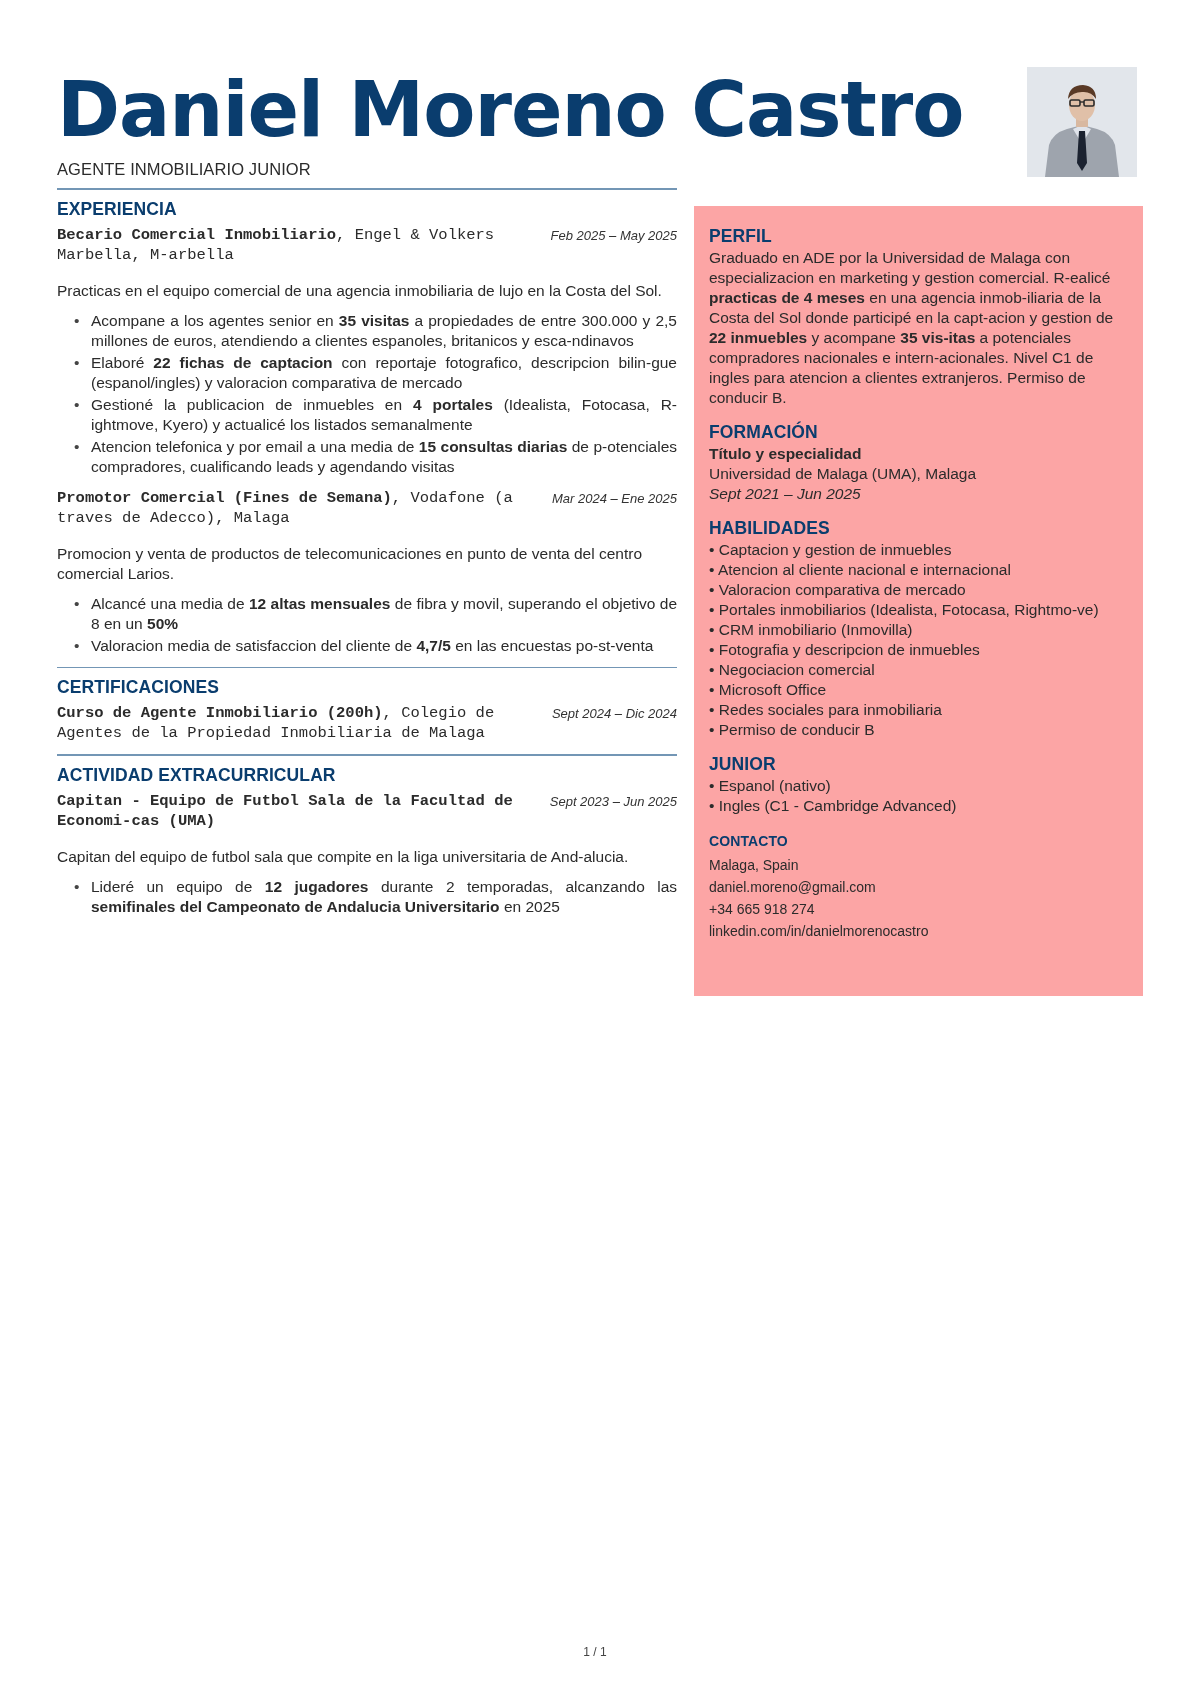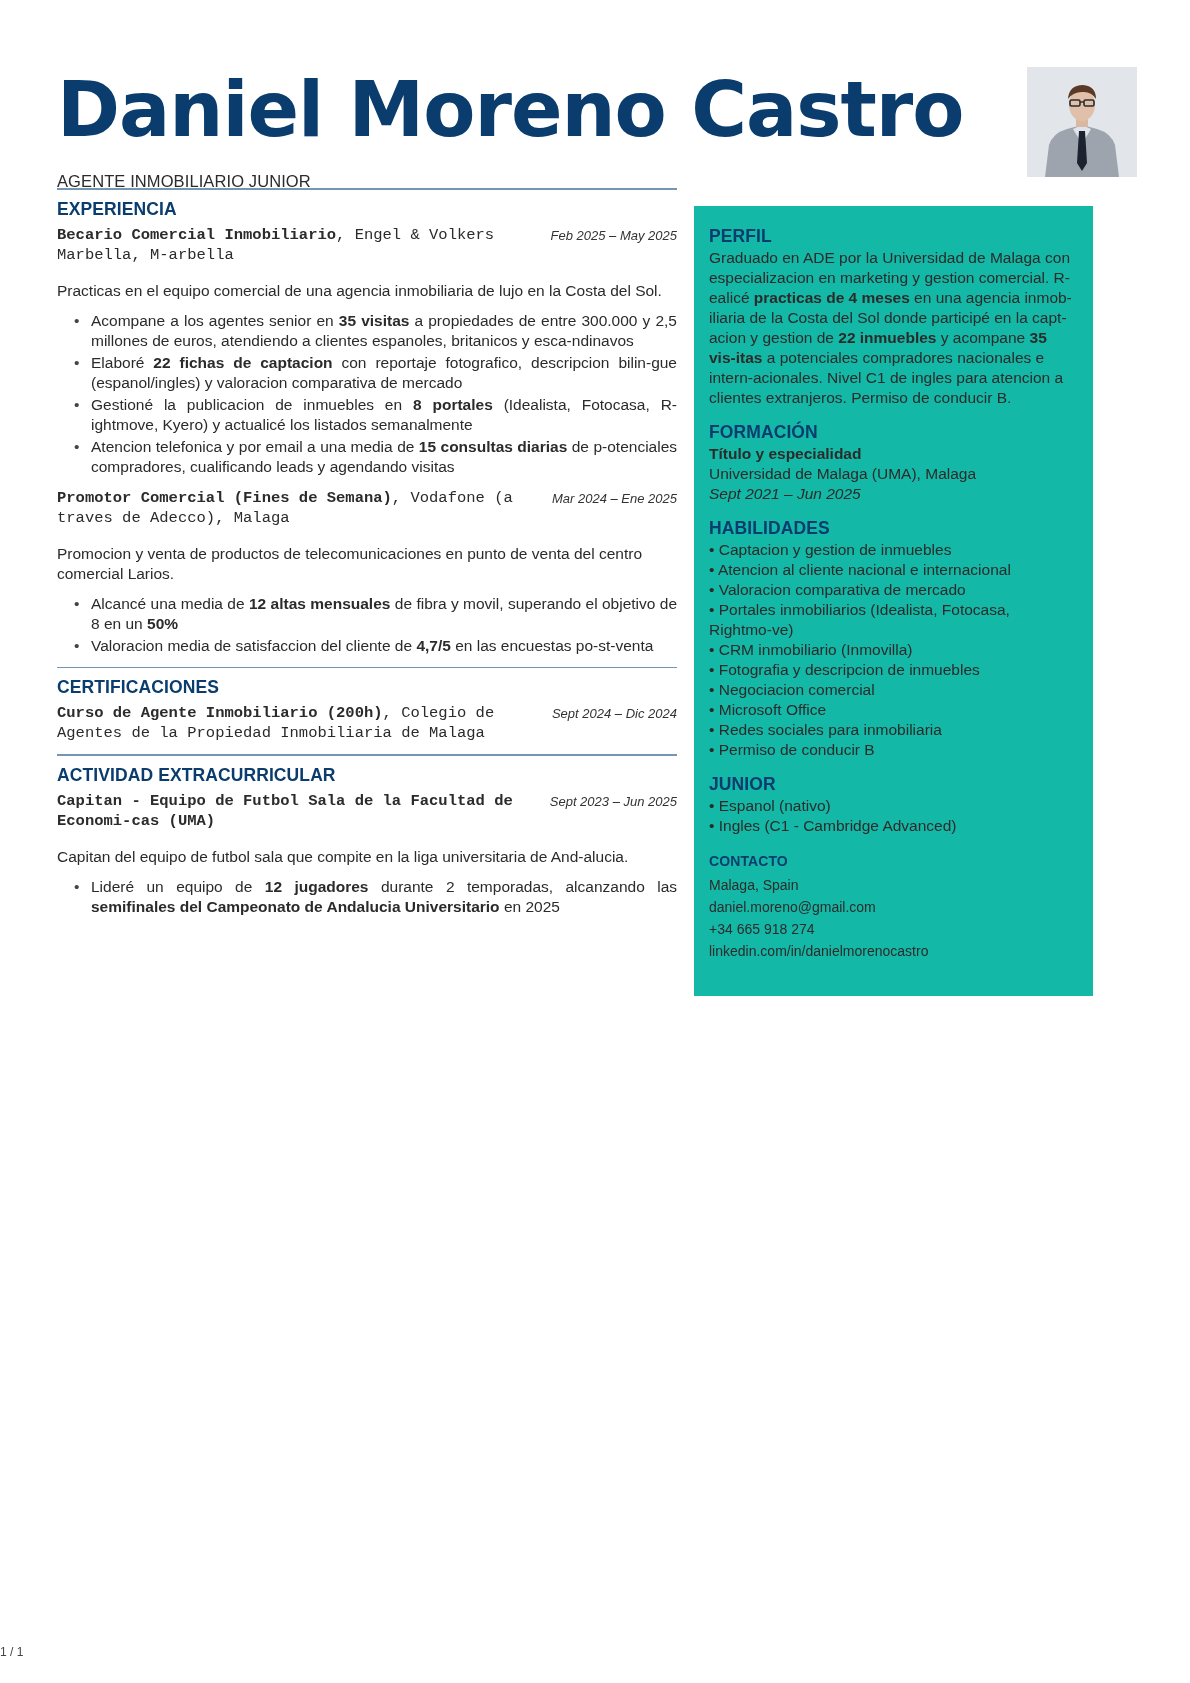--- a/index.html
+++ b/index.html
@@ -9,21 +9,21 @@
     color: #2b2b2b;
   }
   .name {
     position: absolute; left: 57px; top: 72px;
     font-family: "DejaVu Sans", sans-serif; font-weight: bold;
     font-size: 76px; letter-spacing: -1px; color: #0a3d6e; line-height: 1;
     white-space: nowrap;
   }
   .subtitle {
     position: absolute; left: 57px; top: 160px;
-    font-size: 16.5px; color: #2b2b2b; letter-spacing: 0.1px; margin-top: 12px;
+    font-size: 16.5px; color: #2b2b2b; letter-spacing: 0.1px;
   }
   .photo {
     position: absolute; left: 1027px; top: 67px; width: 110px; height: 110px;
     background: #e3e7ec; overflow: hidden;
   }
   .left {
     position: absolute; left: 57px; top: 188px; width: 620px;
     font-size: 15.5px; line-height: 20px;
   }
   .rule { height: 1.5px; background: #5b84a8; opacity: 0.85; }
@@ -36,31 +36,31 @@
   .entry-head .date { font-style: italic; font-size: 13px; white-space: nowrap; padding-top: 1px; color: #333; }
   .strong { font-weight: bold; }
   .desc { margin-top: 16px; }
   ul.bullets { margin: 10px 0 0 0; padding-left: 34px; list-style: none; }
   ul.bullets li { position: relative; margin-bottom: 2px; text-align: justify; }
   ul.bullets li::before {
     content: "•"; position: absolute; left: -17px; top: 0; color: #444;
   }
   .entry { margin-bottom: 11px; }
   .right {
-    position: absolute; left: 694px; top: 206px; width: 399px; height: 790px;
-    background: #14b8a6; box-sizing: border-box; padding: 14px 16px 10px 15px;
+    position: absolute; left: 694px; top: 206px; width: 449px; height: 790px;
+    background: #fca5a5; box-sizing: border-box; padding: 14px 16px 10px 15px;
     font-size: 15.5px; line-height: 20px;
   }
   .right .sec-title { margin: 6px 0 2px 0; }
   .right .block { margin-bottom: 14px; }
   .right .plain-list div { line-height: 20px; }
   .contact div { font-size: 14px; line-height: 22px; }
   .footer {
     position: absolute; left: 0; width: 1190px; top: 1645px;
-    text-align: left; font-size: 12px; color: #444;
+    text-align: center; font-size: 12px; color: #444;
   }
 </style>
 </head>
 <body>
 
 <div class="name">Daniel Moreno Castro</div>
 <div class="subtitle">AGENTE INMOBILIARIO JUNIOR</div>
 <div class="photo">
   <svg width="110" height="110" viewBox="0 0 110 110">
     <rect width="110" height="110" fill="#e2e6eb"></rect>
@@ -83,21 +83,21 @@
 
     <div class="entry">
       <div class="entry-head">
         <div class="what"><span class="strong">Becario Comercial Inmobiliario</span><span>, Engel &amp; Volkers Marbella, M-arbella</span></div>
         <div class="date">Feb 2025 – May 2025</div>
       </div>
       <div class="desc">Practicas en el equipo comercial de una agencia inmobiliaria de lujo en la Costa del Sol.</div>
       <ul class="bullets">
         <li><span>Acompane a los agentes senior en </span><span class="strong">35 visitas</span><span> a propiedades de entre 300.000 y 2,5 millones de euros, atendiendo a clientes espanoles, britanicos y esca-ndinavos</span></li>
         <li><span>Elaboré </span><span class="strong">22 fichas de captacion</span><span> con reportaje fotografico, descripcion bilin-gue (espanol/ingles) y valoracion comparativa de mercado</span></li>
-        <li><span>Gestioné la publicacion de inmuebles en </span><span class="strong">8 portales</span><span> (Idealista, Fotocasa, R-ightmove, Kyero) y actualicé los listados semanalmente</span></li>
+        <li><span>Gestioné la publicacion de inmuebles en </span><span class="strong">4 portales</span><span> (Idealista, Fotocasa, R-ightmove, Kyero) y actualicé los listados semanalmente</span></li>
         <li><span>Atencion telefonica y por email a una media de </span><span class="strong">15 consultas diarias</span><span> de p-otenciales compradores, cualificando leads y agendando visitas</span></li>
       </ul>
     </div>
 
     <div class="entry">
       <div class="entry-head">
         <div class="what"><span class="strong">Promotor Comercial (Fines de Semana)</span><span>, Vodafone (a traves de Adecco), Malaga</span></div>
         <div class="date">Mar 2024 – Ene 2025</div>
       </div>
       <div class="desc">Promocion y venta de productos de telecomunicaciones en punto de venta del centro comercial Larios.</div>

